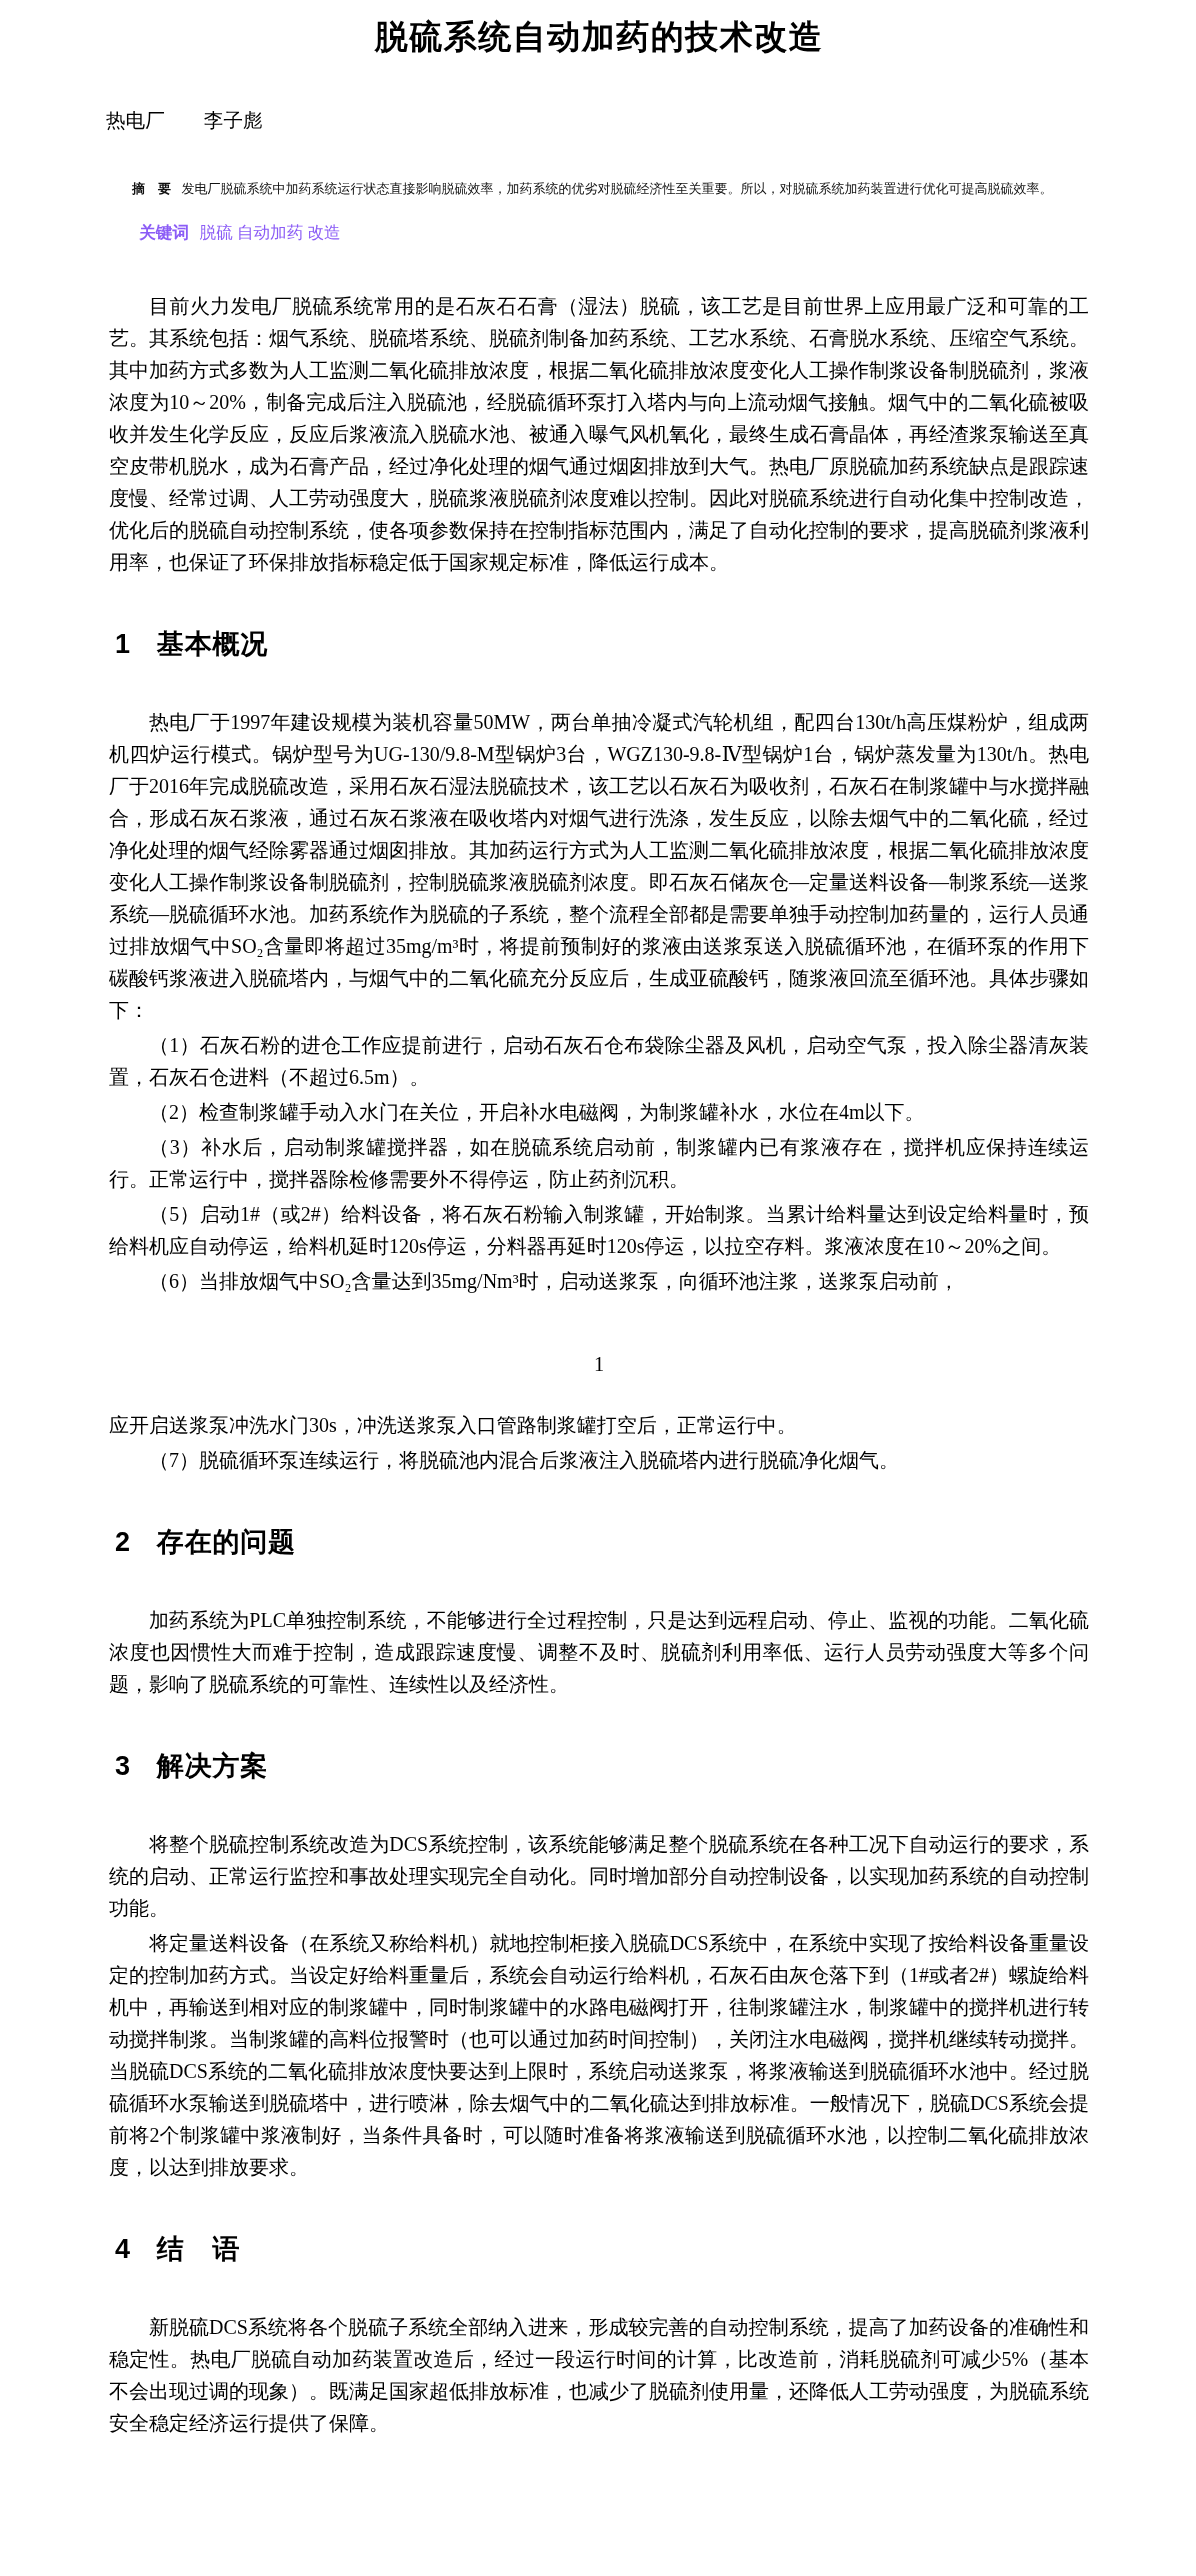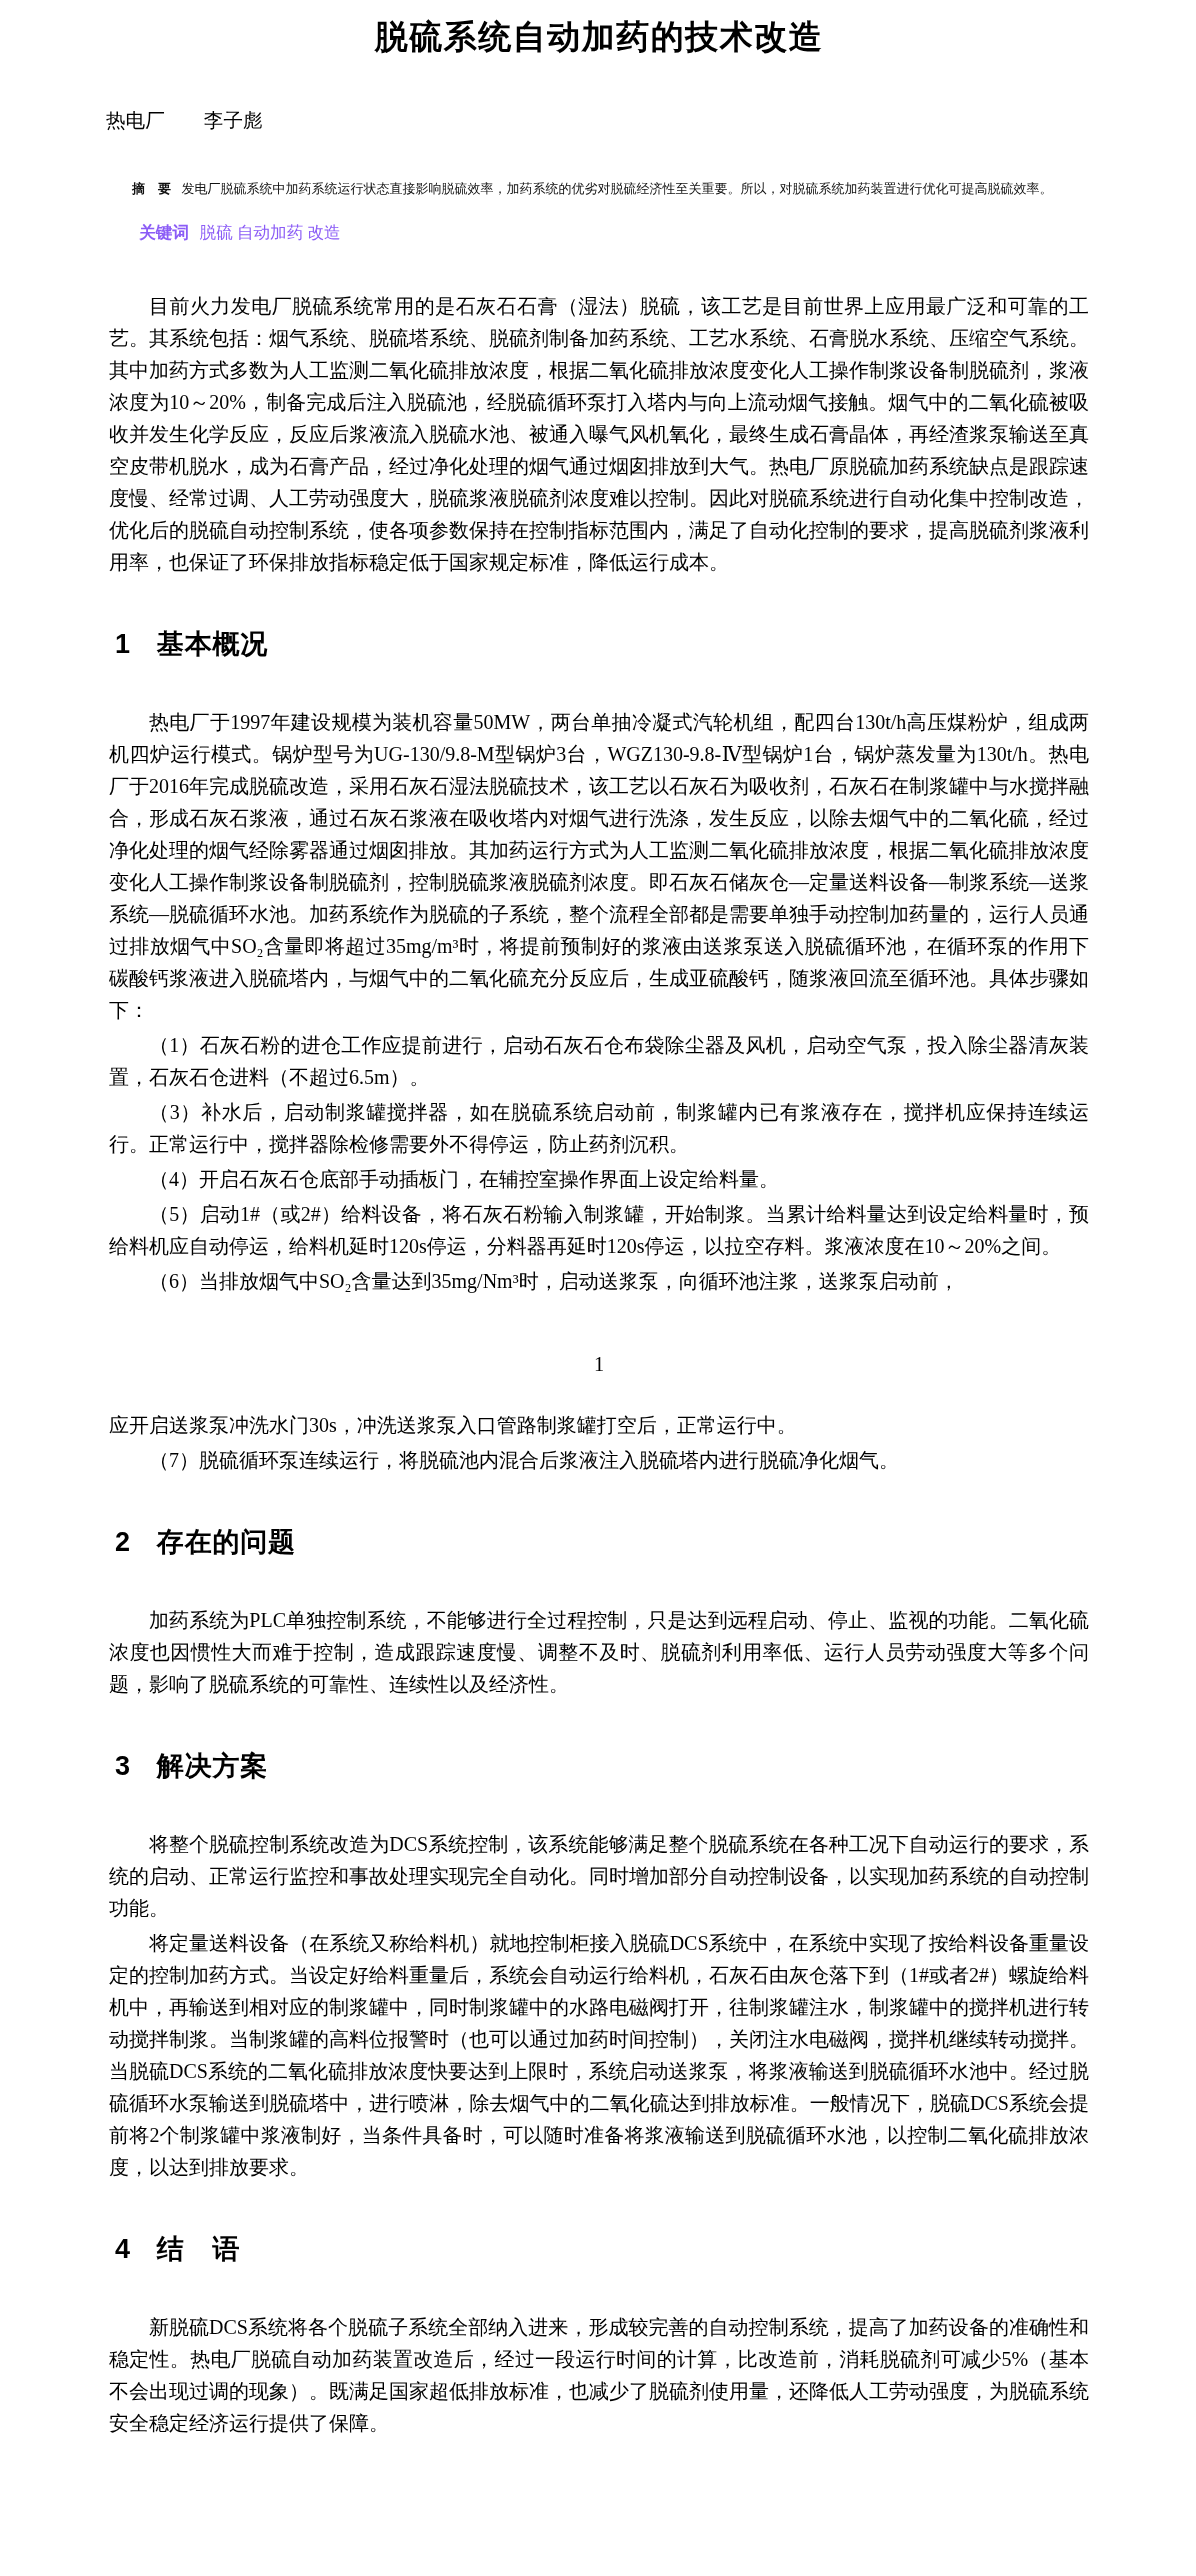--- a/index.html
+++ b/index.html
@@ -91,22 +91,22 @@
   </p>
 
   <p class="body-p indent first-gap">目前火力发电厂脱硫系统常用的是石灰石石膏（湿法）脱硫，该工艺是目前世界上应用最广泛和可靠的工艺。其系统包括：烟气系统、脱硫塔系统、脱硫剂制备加药系统、工艺水系统、石膏脱水系统、压缩空气系统。其中加药方式多数为人工监测二氧化硫排放浓度，根据二氧化硫排放浓度变化人工操作制浆设备制脱硫剂，浆液浓度为10～20%，制备完成后注入脱硫池，经脱硫循环泵打入塔内与向上流动烟气接触。烟气中的二氧化硫被吸收并发生化学反应，反应后浆液流入脱硫水池、被通入曝气风机氧化，最终生成石膏晶体，再经渣浆泵输送至真空皮带机脱水，成为石膏产品，经过净化处理的烟气通过烟囱排放到大气。热电厂原脱硫加药系统缺点是跟踪速度慢、经常过调、人工劳动强度大，脱硫浆液脱硫剂浓度难以控制。因此对脱硫系统进行自动化集中控制改造，优化后的脱硫自动控制系统，使各项参数保持在控制指标范围内，满足了自动化控制的要求，提高脱硫剂浆液利用率，也保证了环保排放指标稳定低于国家规定标准，降低运行成本。</p>
 
   <h2 class="sec">
     <span class="num">1</span><span>基本概况</span>
   </h2>
 
   <p class="body-p indent">热电厂于1997年建设规模为装机容量50MW，两台单抽冷凝式汽轮机组，配四台130t/h高压煤粉炉，组成两机四炉运行模式。锅炉型号为UG-130/9.8-M型锅炉3台，WGZ130-9.8-Ⅳ型锅炉1台，锅炉蒸发量为130t/h。热电厂于2016年完成脱硫改造，采用石灰石湿法脱硫技术，该工艺以石灰石为吸收剂，石灰石在制浆罐中与水搅拌融合，形成石灰石浆液，通过石灰石浆液在吸收塔内对烟气进行洗涤，发生反应，以除去烟气中的二氧化硫，经过净化处理的烟气经除雾器通过烟囱排放。其加药运行方式为人工监测二氧化硫排放浓度，根据二氧化硫排放浓度变化人工操作制浆设备制脱硫剂，控制脱硫浆液脱硫剂浓度。即石灰石储灰仓—定量送料设备—制浆系统—送浆系统—脱硫循环水池。加药系统作为脱硫的子系统，整个流程全部都是需要单独手动控制加药量的，运行人员通过排放烟气中SO₂含量即将超过35mg/m³时，将提前预制好的浆液由送浆泵送入脱硫循环池，在循环泵的作用下碳酸钙浆液进入脱硫塔内，与烟气中的二氧化硫充分反应后，生成亚硫酸钙，随浆液回流至循环池。具体步骤如下：</p>
   <p class="body-p indent">（1）石灰石粉的进仓工作应提前进行，启动石灰石仓布袋除尘器及风机，启动空气泵，投入除尘器清灰装置，石灰石仓进料（不超过6.5m）。</p>
+  <p class="body-p indent">（2）检查制浆罐手动入水门在关位，开启补水电磁阀，为制浆罐补水，水位在4m以下。</p>
   <p class="body-p indent">（3）补水后，启动制浆罐搅拌器，如在脱硫系统启动前，制浆罐内已有浆液存在，搅拌机应保持连续运行。正常运行中，搅拌器除检修需要外不得停运，防止药剂沉积。</p>
-  <p class="body-p indent">（4）开启石灰石仓底部手动插板门，在辅控室操作界面上设定给料量。</p>
   <p class="body-p indent">（5）启动1#（或2#）给料设备，将石灰石粉输入制浆罐，开始制浆。当累计给料量达到设定给料量时，预给料机应自动停运，给料机延时120s停运，分料器再延时120s停运，以拉空存料。浆液浓度在10～20%之间。</p>
   <p class="body-p indent">（6）当排放烟气中SO₂含量达到35mg/Nm³时，启动送浆泵，向循环池注浆，送浆泵启动前，</p>
 
   <div class="pagenum">1</div>
 
   <p class="body-p">应开启送浆泵冲洗水门30s，冲洗送浆泵入口管路制浆罐打空后，正常运行中。</p>
   <p class="body-p indent">（7）脱硫循环泵连续运行，将脱硫池内混合后浆液注入脱硫塔内进行脱硫净化烟气。</p>
 
   <h2 class="sec">
     <span class="num">2</span><span>存在的问题</span>

